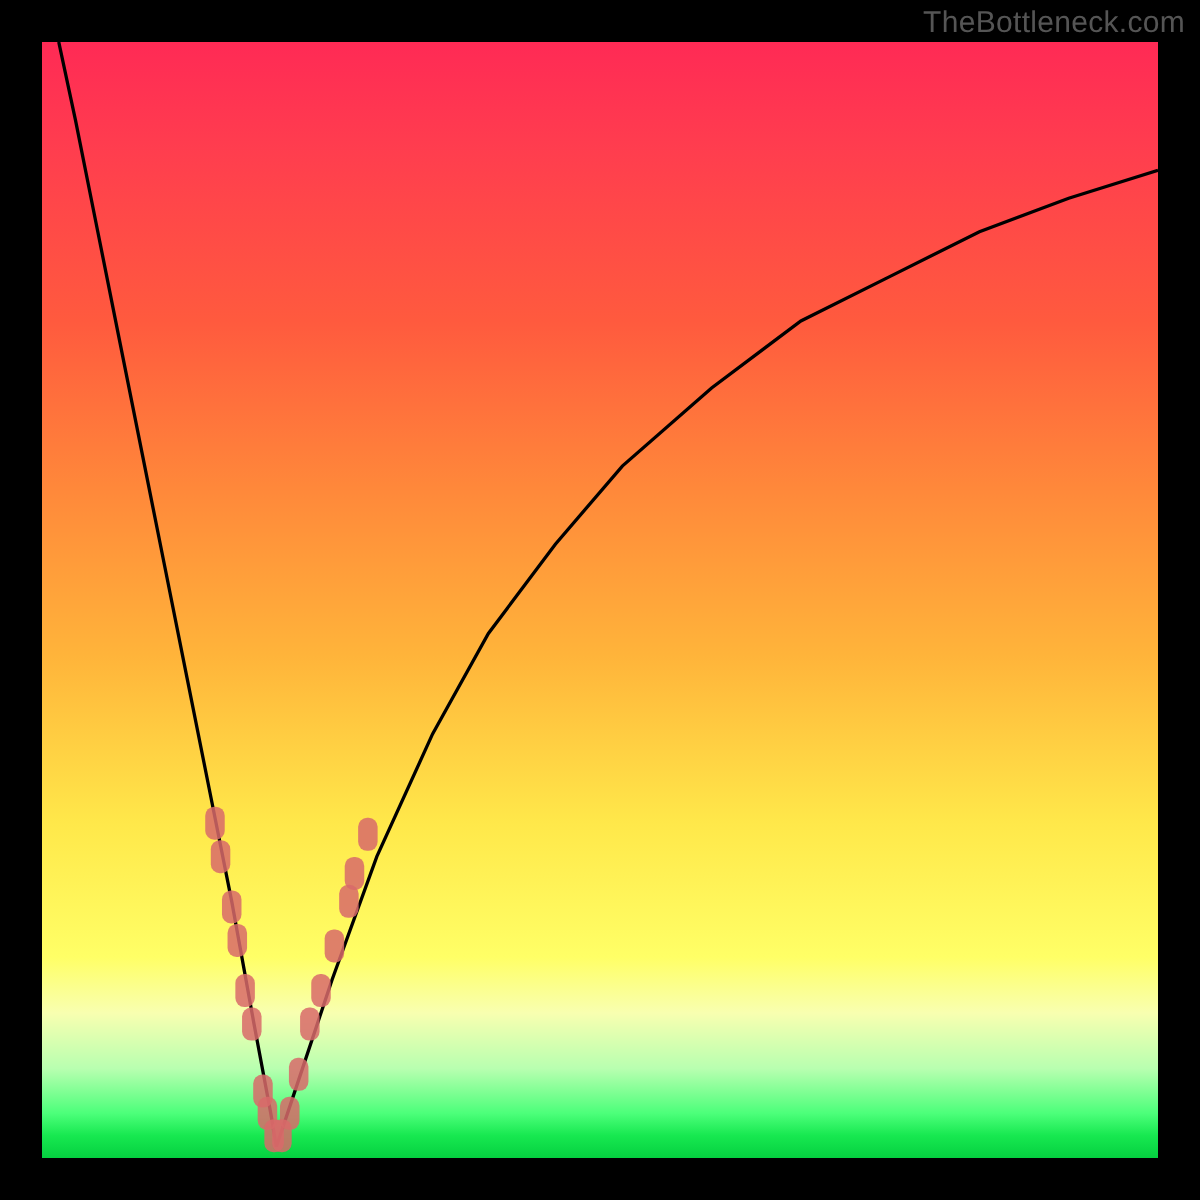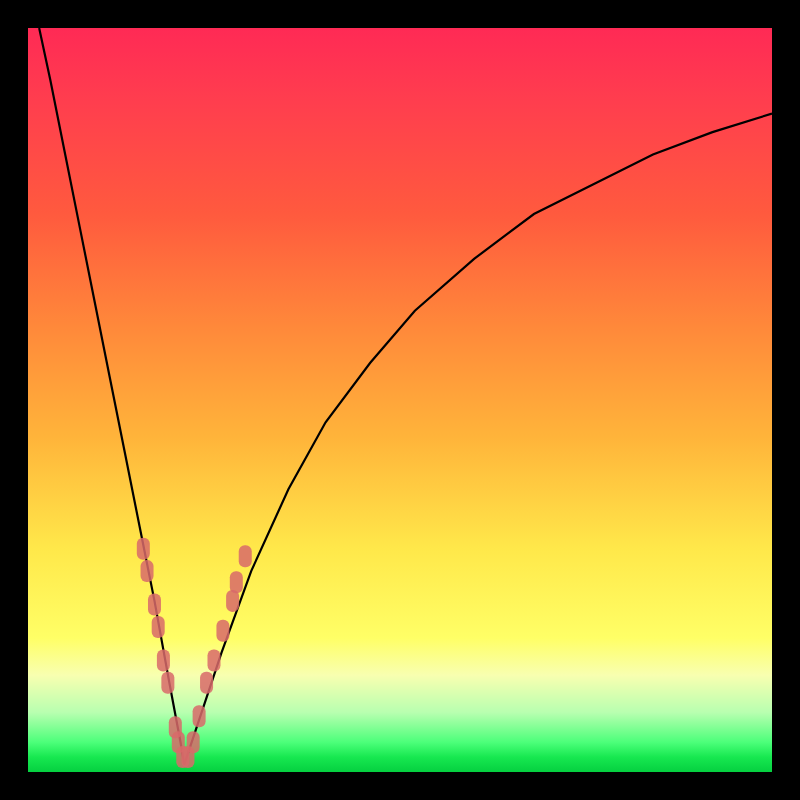--- a/index.html
+++ b/index.html
@@ -91,13 +91,14 @@
           <rect x="164.62" y="677.20" width="13" height="22" rx="6" class="marker"></rect>
           <rect x="172.06" y="643.72" width="13" height="22" rx="6" class="marker"></rect>
           <rect x="179.50" y="621.40" width="13" height="22" rx="6" class="marker"></rect>
           <rect x="188.43" y="591.64" width="13" height="22" rx="6" class="marker"></rect>
           <rect x="198.10" y="561.88" width="13" height="22" rx="6" class="marker"></rect>
           <rect x="201.82" y="543.28" width="13" height="22" rx="6" class="marker"></rect>
           <rect x="210.75" y="517.24" width="13" height="22" rx="6" class="marker"></rect>
         </g>
     </svg>
   </div>
+  <div class="watermark">TheBottleneck.com</div>
 </div>
 
 </body></html>

